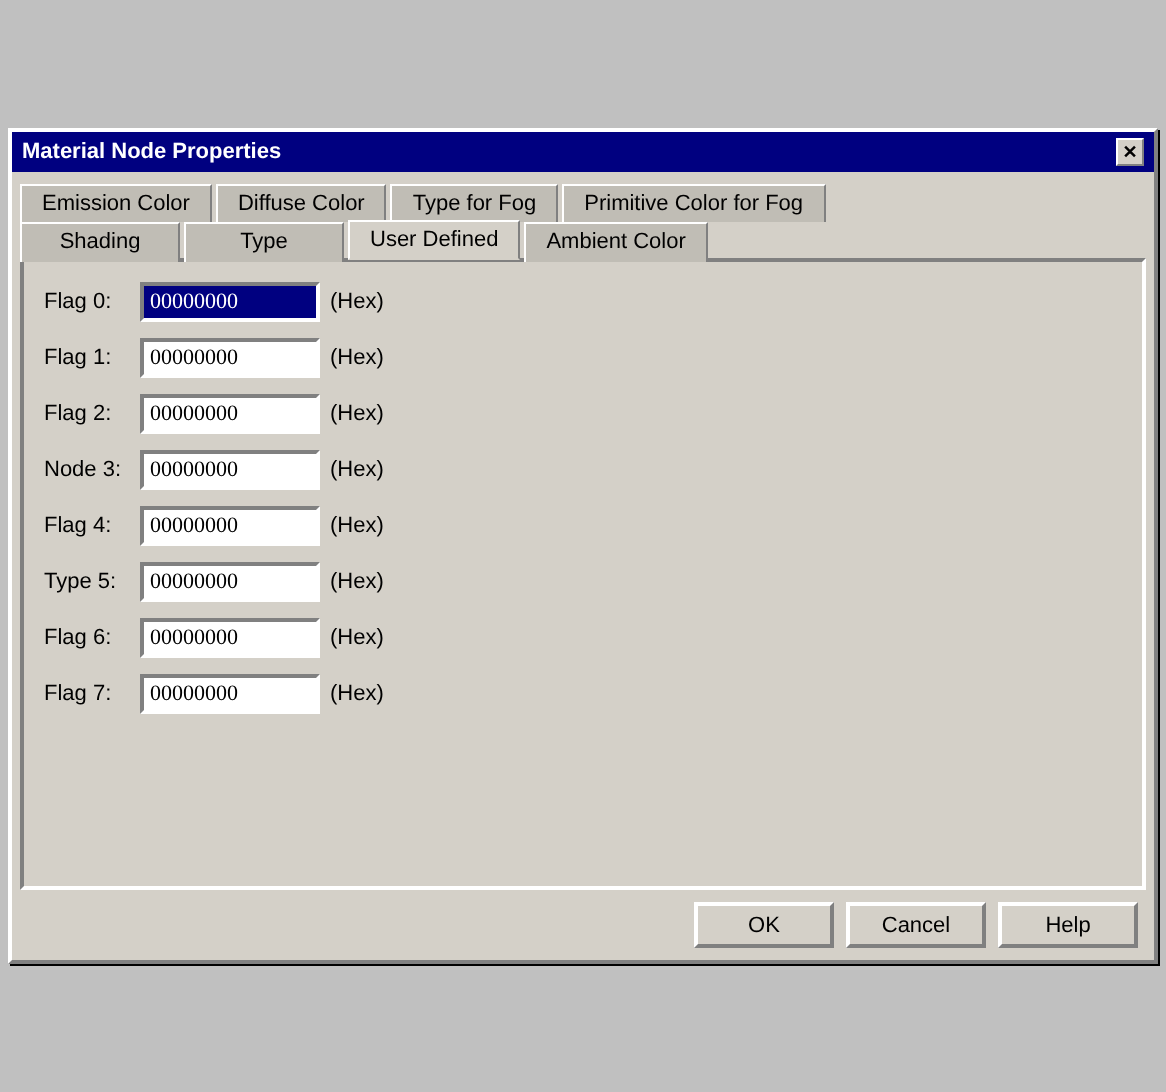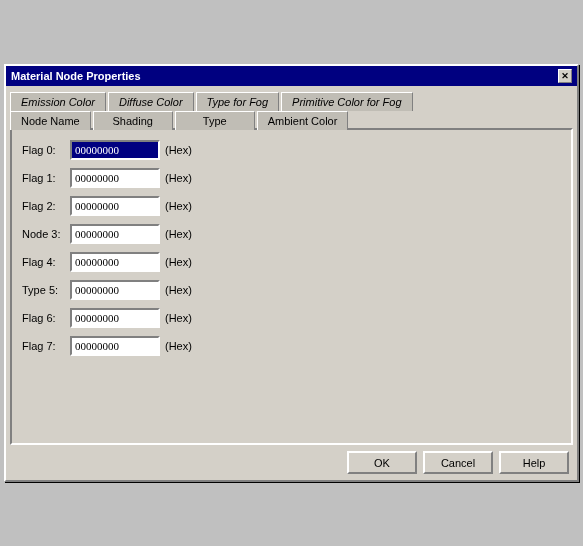--- a/index.html
+++ b/index.html
@@ -54,21 +54,20 @@
       font-size: 9px;
       color: #000;
       cursor: pointer;
     }
 
     .tabs-row1 {
       display: flex;
       background: #d4d0c8;
       padding: 4px 4px 0 4px;
       gap: 2px;
-      font-style: italic;
     }
 
     .tabs-row2 {
       display: flex;
       background: #d4d0c8;
       padding: 0 4px 0 4px;
       gap: 2px;
     }
 
     .tab {
@@ -178,23 +177,23 @@
   </div>
 
   <div class="tabs-row1">
   <div class="tab">Emission Color</div>
       <div class="tab">Diffuse Color</div>
       <div class="tab">Type for Fog</div>
       <div class="tab">Primitive Color for Fog</div>
     </div>
 
   <div class="tabs-row2">
-  <div class="tab">Node Name</div>
       <div class="tab">Shading</div>
       <div class="tab">Type</div>
+      <div class="tab active">User Defined</div>
       <div class="tab">Ambient Color</div>
     </div>
 
   <div class="content-area">
     <div class="flags-container">
     <div class="flag-row">
           <span class="flag-label">Flag 0:</span>
           <input type="text" class="flag-input selected" value="00000000" style="">
           <span class="flag-hex">(Hex)</span>
         </div>

